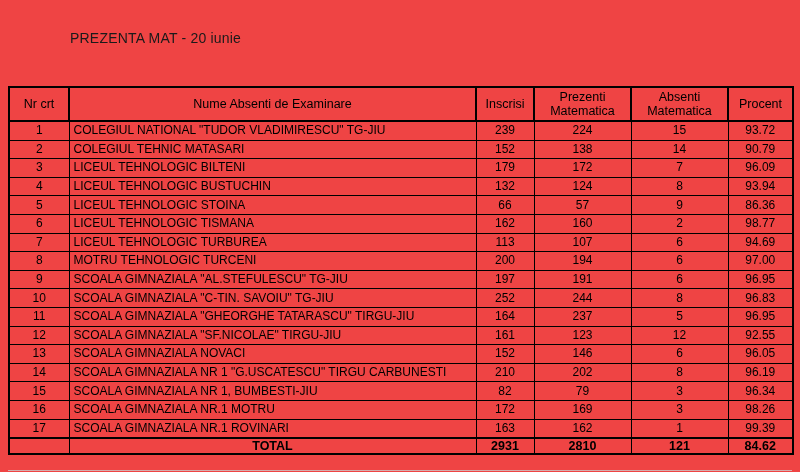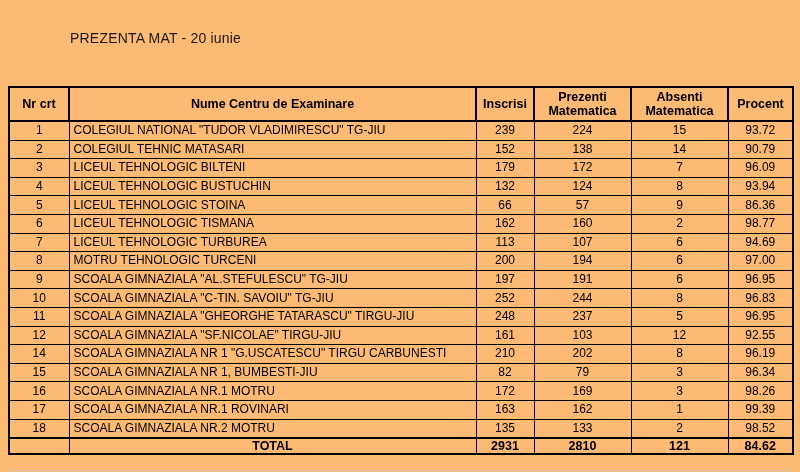--- a/index.html
+++ b/index.html
@@ -4,21 +4,21 @@
 <style>
   html, body {
     margin: 0;
     padding: 0;
     background: #ffffff;
   }
   .page {
     position: relative;
     width: 800px;
     height: 472px;
-    background: #fdba74;
+    background: #ef4444;
     font-family: "Liberation Sans", sans-serif;
     color: #000000;
     overflow: hidden;
   }
   .doc-title {
     position: absolute;
     left: 70px;
     top: 30px;
     font-size: 14px;
     font-weight: 400;
@@ -31,21 +31,21 @@
     left: 8px;
     top: 86px;
     width: 784px;
     border-collapse: collapse;
     table-layout: fixed;
     border: 2px solid #000000;
   }
   table.grid th {
     border: 2px solid #000000;
     font-size: 12.5px;
-    font-weight: 700;
+    font-weight: 400;
     height: 32px;
     line-height: 14px;
     text-align: center;
     vertical-align: middle;
     padding: 0 2px;
   }
   table.grid td {
     border: 1px solid #000000;
     font-size: 12px;
     height: 17.6px;
@@ -90,21 +90,21 @@
       <col style="width:60px">
       <col style="width:407px">
       <col style="width:58px">
       <col style="width:97px">
       <col style="width:97px">
       <col style="width:65px">
     </colgroup>
     <thead>
       <tr>
         <th class="c0">Nr crt</th>
-        <th class="c1">Nume Centru de Examinare</th>
+        <th class="c1">Nume Absenti de Examinare</th>
         <th class="c2">Inscrisi</th>
         <th class="c3">Prezenti Matematica</th>
         <th class="c4">Absenti Matematica</th>
         <th class="c5">Procent</th>
       </tr>
     </thead>
     <tbody>
         <tr>
           <td class="c0">1</td>
           <td class="c1">COLEGIUL NATIONAL "TUDOR VLADIMIRESCU" TG-JIU</td>
@@ -181,32 +181,40 @@
           <td class="c0">10</td>
           <td class="c1">SCOALA GIMNAZIALA "C-TIN. SAVOIU" TG-JIU</td>
           <td class="c2">252</td>
           <td class="c3">244</td>
           <td class="c4">8</td>
           <td class="c5">96.83</td>
         </tr>
         <tr>
           <td class="c0">11</td>
           <td class="c1">SCOALA GIMNAZIALA "GHEORGHE TATARASCU" TIRGU-JIU</td>
-          <td class="c2">248</td>
+          <td class="c2">164</td>
           <td class="c3">237</td>
           <td class="c4">5</td>
           <td class="c5">96.95</td>
         </tr>
         <tr>
           <td class="c0">12</td>
           <td class="c1">SCOALA GIMNAZIALA "SF.NICOLAE" TIRGU-JIU</td>
           <td class="c2">161</td>
-          <td class="c3">103</td>
+          <td class="c3">123</td>
           <td class="c4">12</td>
           <td class="c5">92.55</td>
+        </tr>
+        <tr>
+          <td class="c0">13</td>
+          <td class="c1">SCOALA GIMNAZIALA NOVACI</td>
+          <td class="c2">152</td>
+          <td class="c3">146</td>
+          <td class="c4">6</td>
+          <td class="c5">96.05</td>
         </tr>
         <tr>
           <td class="c0">14</td>
           <td class="c1">SCOALA GIMNAZIALA NR 1 "G.USCATESCU" TIRGU CARBUNESTI</td>
           <td class="c2">210</td>
           <td class="c3">202</td>
           <td class="c4">8</td>
           <td class="c5">96.19</td>
         </tr>
         <tr>
@@ -225,28 +233,20 @@
           <td class="c4">3</td>
           <td class="c5">98.26</td>
         </tr>
         <tr>
           <td class="c0">17</td>
           <td class="c1">SCOALA GIMNAZIALA NR.1 ROVINARI</td>
           <td class="c2">163</td>
           <td class="c3">162</td>
           <td class="c4">1</td>
           <td class="c5">99.39</td>
-        </tr>
-        <tr>
-          <td class="c0">18</td>
-          <td class="c1">SCOALA GIMNAZIALA NR.2 MOTRU</td>
-          <td class="c2">135</td>
-          <td class="c3">133</td>
-          <td class="c4">2</td>
-          <td class="c5">98.52</td>
         </tr>
       </tbody>
     <tfoot>
       <tr>
         <td class="c0"></td>
         <td class="c1" style="text-align:center; padding-left:0;">TOTAL</td>
         <td class="c2">2931</td>
         <td class="c3">2810</td>
         <td class="c4">121</td>
         <td class="c5">84.62</td>

